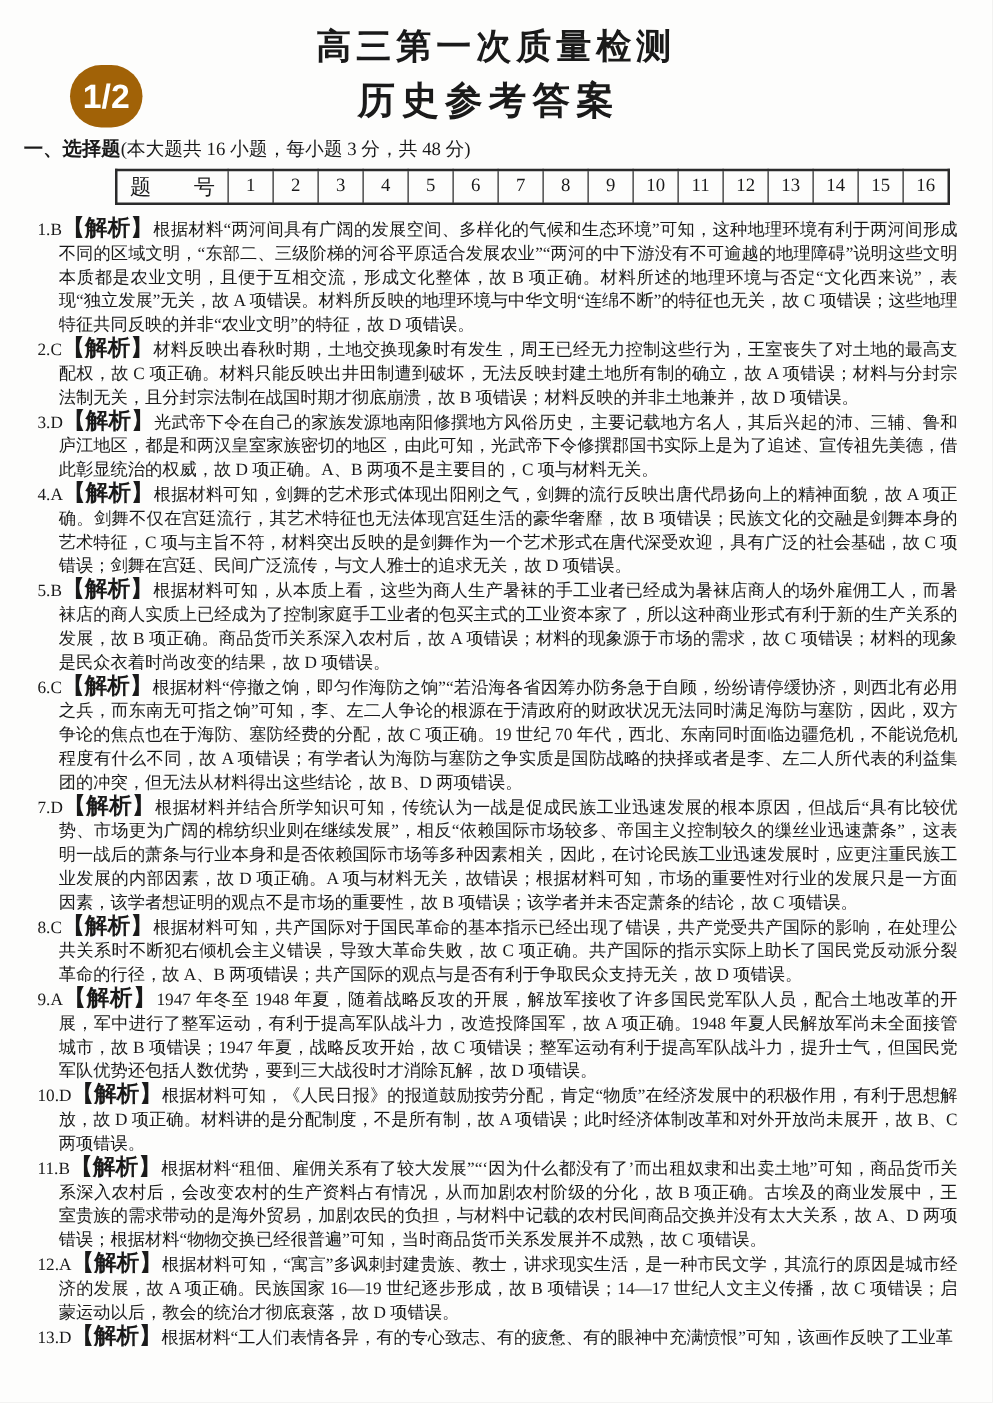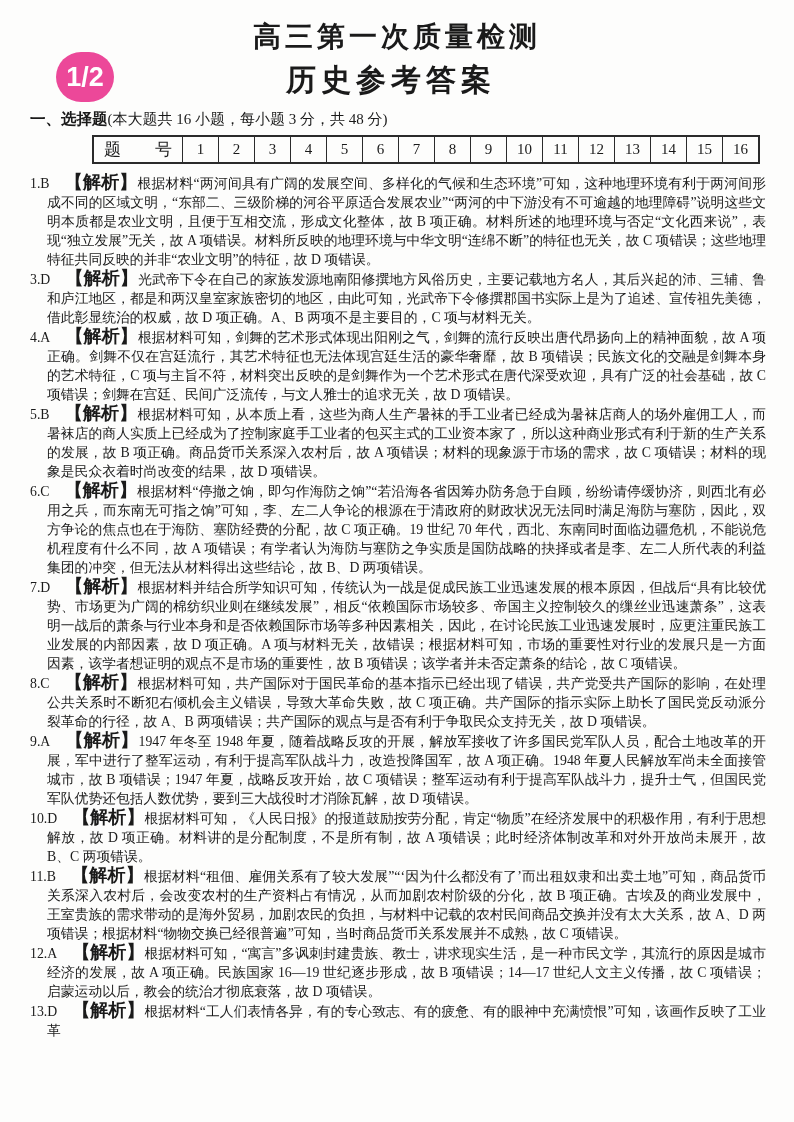--- a/index.html
+++ b/index.html
@@ -25,29 +25,29 @@
     margin:4px 12px 8px 0;
     text-align:center;
     font-size:30px;
     font-weight:700;
     letter-spacing:5px;
     font-family:"Liberation Sans", sans-serif;
   }
   .badge {
     position:absolute; left:56px; top:52px;
     width:58px; height:50px;
-    background:#ec4899;
+    background:#a16207;
     border-radius:26px;
     color:#ffffff;
     font-family:"Liberation Sans", sans-serif;
     font-size:27px; font-weight:700;
     display:flex; align-items:center; justify-content:center;
   }
   .section-heading {
-    padding-left:30px;
+    padding-left:19px;
     font-size:15px;
     margin:2px 0 5px 0;
     white-space:nowrap;
   }
   .sh-bold {
     font-weight:700;
     font-size:15.5px;
     font-family:"Liberation Sans", sans-serif;
   }
   table.answer-table {
@@ -71,21 +71,21 @@
     padding:2px 28px 0 30px;
     text-align:justify;
     font-size:13.8px;
     line-height:19px;
   }
   .exp {
     margin:0;
     padding-left:17px;
     text-indent:-17px;
   }
-  .num { margin-right:15px; }
+  .num { margin-right:0; }
   .lbl {
     font-weight:700;
     font-family:"Liberation Sans", sans-serif;
     font-size:18px;
   }
   .footer {
     position:absolute;
     bottom:13px; left:0;
     width:100%;
     text-align:center;
@@ -124,20 +124,21 @@
       <td>13</td>
       <td>14</td>
       <td>15</td>
       <td>16</td>
     </tr>
   </tbody>
     </table>
 
   <div class="explanations">
     <p class="exp"><span class="num">1.B</span><span class="lbl">【解析】</span><span class="txt">根据材料“两河间具有广阔的发展空间、多样化的气候和生态环境”可知，这种地理环境有利于两河间形成不同的区域文明，“东部二、三级阶梯的河谷平原适合发展农业”“两河的中下游没有不可逾越的地理障碍”说明这些文明本质都是农业文明，且便于互相交流，形成文化整体，故 B 项正确。材料所述的地理环境与否定“文化西来说”，表现“独立发展”无关，故 A 项错误。材料所反映的地理环境与中华文明“连绵不断”的特征也无关，故 C 项错误；这些地理特征共同反映的并非“农业文明”的特征，故 D 项错误。</span></p>
+    <p class="exp"><span class="num">2.C</span><span class="lbl">【解析】</span><span class="txt">材料反映出春秋时期，土地交换现象时有发生，周王已经无力控制这些行为，王室丧失了对土地的最高支配权，故 C 项正确。材料只能反映出井田制遭到破坏，无法反映封建土地所有制的确立，故 A 项错误；材料与分封宗法制无关，且分封宗法制在战国时期才彻底崩溃，故 B 项错误；材料反映的并非土地兼并，故 D 项错误。</span></p>
     <p class="exp"><span class="num">3.D</span><span class="lbl">【解析】</span><span class="txt">光武帝下令在自己的家族发源地南阳修撰地方风俗历史，主要记载地方名人，其后兴起的沛、三辅、鲁和庐江地区，都是和两汉皇室家族密切的地区，由此可知，光武帝下令修撰郡国书实际上是为了追述、宣传祖先美德，借此彰显统治的权威，故 D 项正确。A、B 两项不是主要目的，C 项与材料无关。</span></p>
     <p class="exp"><span class="num">4.A</span><span class="lbl">【解析】</span><span class="txt">根据材料可知，剑舞的艺术形式体现出阳刚之气，剑舞的流行反映出唐代昂扬向上的精神面貌，故 A 项正确。剑舞不仅在宫廷流行，其艺术特征也无法体现宫廷生活的豪华奢靡，故 B 项错误；民族文化的交融是剑舞本身的艺术特征，C 项与主旨不符，材料突出反映的是剑舞作为一个艺术形式在唐代深受欢迎，具有广泛的社会基础，故 C 项错误；剑舞在宫廷、民间广泛流传，与文人雅士的追求无关，故 D 项错误。</span></p>
     <p class="exp"><span class="num">5.B</span><span class="lbl">【解析】</span><span class="txt">根据材料可知，从本质上看，这些为商人生产暑袜的手工业者已经成为暑袜店商人的场外雇佣工人，而暑袜店的商人实质上已经成为了控制家庭手工业者的包买主式的工业资本家了，所以这种商业形式有利于新的生产关系的发展，故 B 项正确。商品货币关系深入农村后，故 A 项错误；材料的现象源于市场的需求，故 C 项错误；材料的现象是民众衣着时尚改变的结果，故 D 项错误。</span></p>
     <p class="exp"><span class="num">6.C</span><span class="lbl">【解析】</span><span class="txt">根据材料“停撤之饷，即匀作海防之饷”“若沿海各省因筹办防务急于自顾，纷纷请停缓协济，则西北有必用之兵，而东南无可指之饷”可知，李、左二人争论的根源在于清政府的财政状况无法同时满足海防与塞防，因此，双方争论的焦点也在于海防、塞防经费的分配，故 C 项正确。19 世纪 70 年代，西北、东南同时面临边疆危机，不能说危机程度有什么不同，故 A 项错误；有学者认为海防与塞防之争实质是国防战略的抉择或者是李、左二人所代表的利益集团的冲突，但无法从材料得出这些结论，故 B、D 两项错误。</span></p>
     <p class="exp"><span class="num">7.D</span><span class="lbl">【解析】</span><span class="txt">根据材料并结合所学知识可知，传统认为一战是促成民族工业迅速发展的根本原因，但战后“具有比较优势、市场更为广阔的棉纺织业则在继续发展”，相反“依赖国际市场较多、帝国主义控制较久的缫丝业迅速萧条”，这表明一战后的萧条与行业本身和是否依赖国际市场等多种因素相关，因此，在讨论民族工业迅速发展时，应更注重民族工业发展的内部因素，故 D 项正确。A 项与材料无关，故错误；根据材料可知，市场的重要性对行业的发展只是一方面因素，该学者想证明的观点不是市场的重要性，故 B 项错误；该学者并未否定萧条的结论，故 C 项错误。</span></p>
     <p class="exp"><span class="num">8.C</span><span class="lbl">【解析】</span><span class="txt">根据材料可知，共产国际对于国民革命的基本指示已经出现了错误，共产党受共产国际的影响，在处理公共关系时不断犯右倾机会主义错误，导致大革命失败，故 C 项正确。共产国际的指示实际上助长了国民党反动派分裂革命的行径，故 A、B 两项错误；共产国际的观点与是否有利于争取民众支持无关，故 D 项错误。</span></p>
     <p class="exp"><span class="num">9.A</span><span class="lbl">【解析】</span><span class="txt">1947 年冬至 1948 年夏，随着战略反攻的开展，解放军接收了许多国民党军队人员，配合土地改革的开展，军中进行了整军运动，有利于提高军队战斗力，改造投降国军，故 A 项正确。1948 年夏人民解放军尚未全面接管城市，故 B 项错误；1947 年夏，战略反攻开始，故 C 项错误；整军运动有利于提高军队战斗力，提升士气，但国民党军队优势还包括人数优势，要到三大战役时才消除瓦解，故 D 项错误。</span></p>
     <p class="exp"><span class="num">10.D</span><span class="lbl">【解析】</span><span class="txt">根据材料可知，《人民日报》的报道鼓励按劳分配，肯定“物质”在经济发展中的积极作用，有利于思想解放，故 D 项正确。材料讲的是分配制度，不是所有制，故 A 项错误；此时经济体制改革和对外开放尚未展开，故 B、C 两项错误。</span></p>
     <p class="exp"><span class="num">11.B</span><span class="lbl">【解析】</span><span class="txt">根据材料“租佃、雇佣关系有了较大发展”“‘因为什么都没有了’而出租奴隶和出卖土地”可知，商品货币关系深入农村后，会改变农村的生产资料占有情况，从而加剧农村阶级的分化，故 B 项正确。古埃及的商业发展中，王室贵族的需求带动的是海外贸易，加剧农民的负担，与材料中记载的农村民间商品交换并没有太大关系，故 A、D 两项错误；根据材料“物物交换已经很普遍”可知，当时商品货币关系发展并不成熟，故 C 项错误。</span></p>
     <p class="exp"><span class="num">12.A</span><span class="lbl">【解析】</span><span class="txt">根据材料可知，“寓言”多讽刺封建贵族、教士，讲求现实生活，是一种市民文学，其流行的原因是城市经济的发展，故 A 项正确。民族国家 16—19 世纪逐步形成，故 B 项错误；14—17 世纪人文主义传播，故 C 项错误；启蒙运动以后，教会的统治才彻底衰落，故 D 项错误。</span></p>

